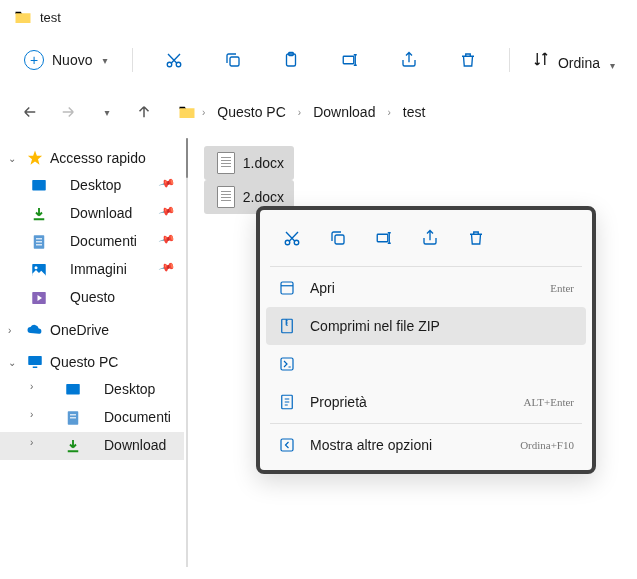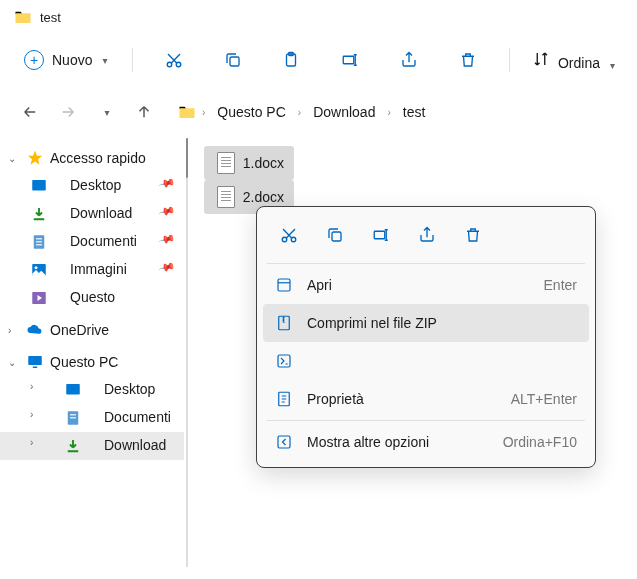--- a/index.html
+++ b/index.html
@@ -35,28 +35,28 @@
     
     .divider { width: 6px; background: linear-gradient(to right, #ddd 0, #ddd 2px, transparent 2px); margin-left: 2px; position: relative; }
     .divider::before { content: ''; position: absolute; top: 0; width: 2px; height: 40px; background: #888; border-radius: 2px; }
     
     .content { flex: 1; padding: 8px 12px; position: relative; }
     .file-item { display: flex; align-items: center; gap: 8px; padding: 6px 10px; border-radius: 3px; width: 90px; cursor: pointer; justify-content: flex-end; }
     .file-item.selected { background: #d9d9d9; }
     .file-ico { width: 18px; height: 22px; background: #fff; border: 1px solid #888; border-radius: 1px; position: relative; }
     .file-ico::before { content: ''; position: absolute; top: 4px; left: 3px; right: 3px; height: 1px; background: #999; box-shadow: 0 3px 0 #999, 0 6px 0 #999, 0 9px 0 #999; }
     
-    .context-menu { position: absolute; top: 68px; left: 64px; width: 340px; background: #f9f9f9; border: 1px solid #404040; border-radius: 8px; box-shadow: 0 8px 24px rgba(0,0,0,0.15); padding: 6px; }
+    .context-menu { position: absolute; top: 68px; left: 64px; width: 340px; background: #f9f9f9; border: 4px solid #404040; border-radius: 8px; box-shadow: 0 8px 24px rgba(0,0,0,0.15); padding: 6px; }
     .ctx-icons { display: flex; gap: 6px; padding: 4px 6px 8px; }
     .ctx-ico-btn { width: 40px; height: 36px; display: flex; align-items: center; justify-content: center; border-radius: 4px; cursor: pointer; color: #0067c0; }
     .ctx-sep { height: 1px; background: #e0e0e0; margin: 2px 4px; }
     .ctx-item { display: flex; align-items: center; gap: 14px; padding: 10px 12px; border-radius: 4px; cursor: pointer; }
     .ctx-item.hover { background: #e5e5e5; }
     .ctx-item .lbl { flex: 1; }
-    .ctx-item .shortcut { color: #777; font-size: 14px; }
+    .ctx-item .shortcut { color: #777; font-size: 11px; font-family: Liberation Serif, serif; }
     .ctx-item .ico { color: #0067c0; }
     
     svg { width: 18px; height: 18px; }
     .folder-svg { fill: #ffd75e; }
   </style>
 </head>
 <body>
 
 <div class="titlebar">
   <span class="ico">

